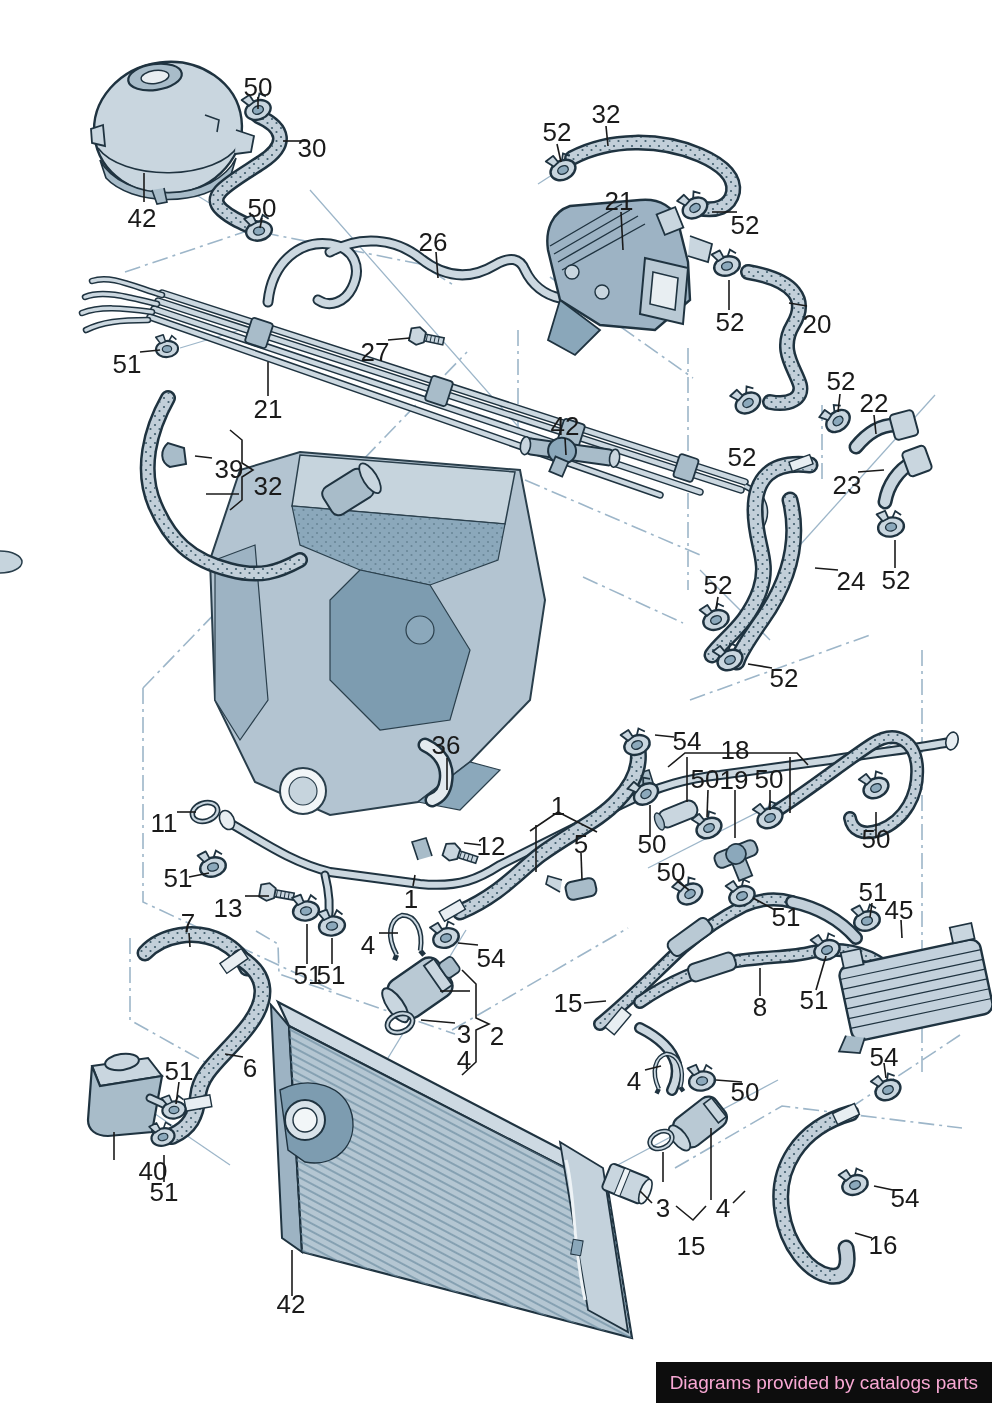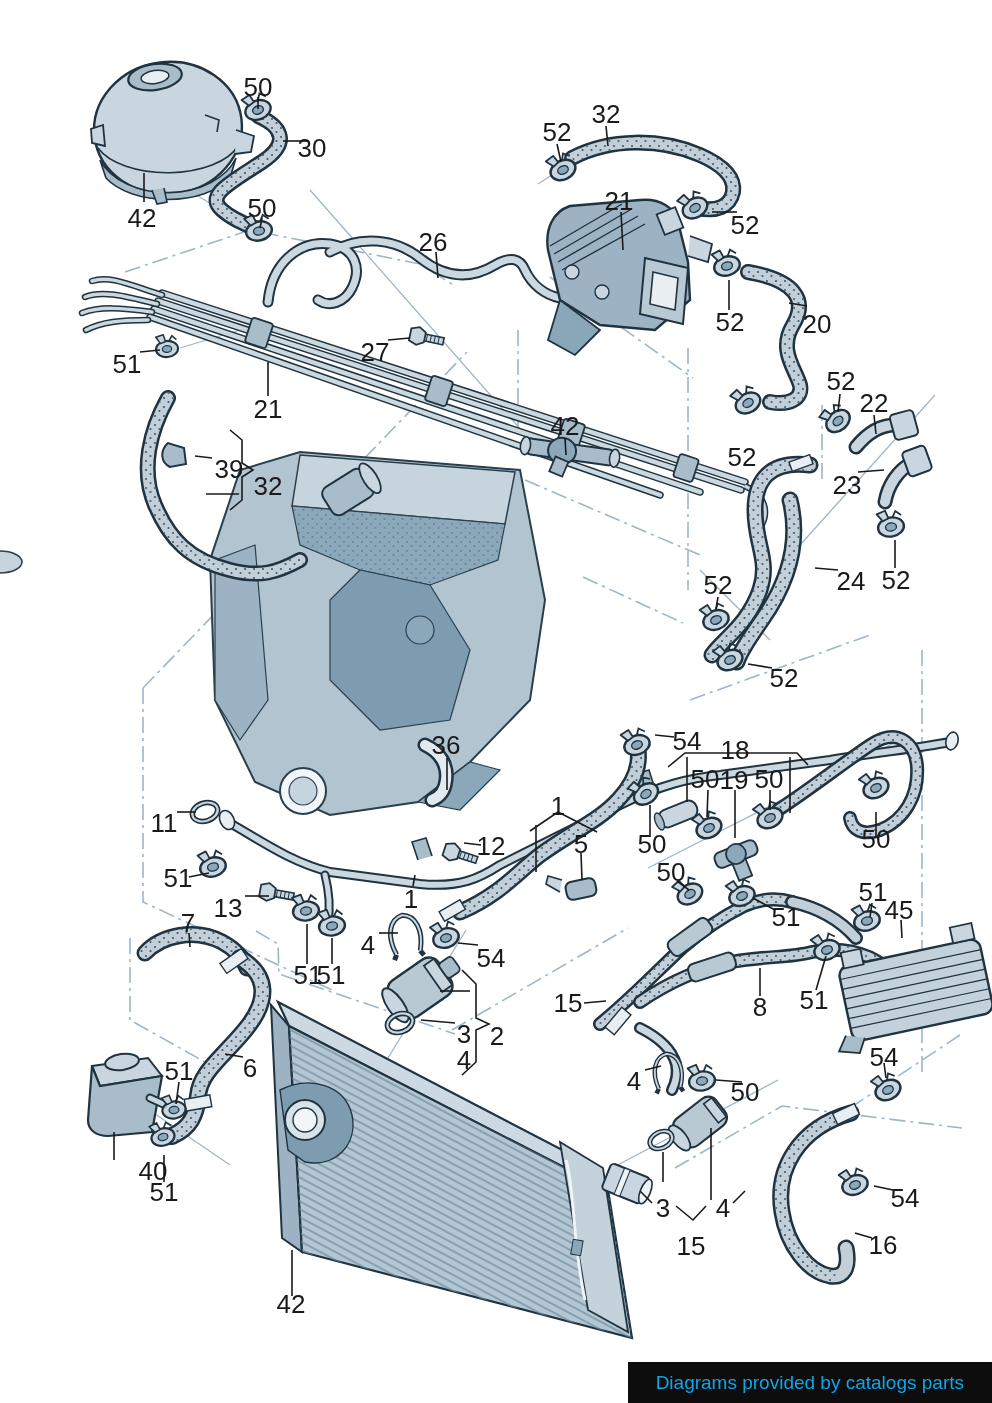--- a/index.html
+++ b/index.html
@@ -2,22 +2,22 @@
 <html><head>
 <meta charset="utf-8">
 <style>
   html,body{margin:0;padding:0;background:#ffffff;}
   .stage{position:relative;width:992px;height:1403px;background:#ffffff;overflow:hidden;
          font-family:Liberation Sans, sans-serif;}
   .stage svg{position:absolute;left:0;top:0;}
   #callout-layer{position:absolute;left:0;top:0;width:100%;height:100%;pointer-events:none;}
   .callout{position:absolute;transform:translate(-50%,-55%);font-size:26px;line-height:1;
            color:#1a1a1a;letter-spacing:0;white-space:nowrap;pointer-events:auto;}
-  .footer{position:absolute;right:0;bottom:0;height:41px;background:#0d0d0d;color:#0ea5e9;
-          display:flex;align-items:center;padding:0 28px;font-size:19px;}
+  .footer{position:absolute;right:0;bottom:0;height:41px;background:#0d0d0d;color:#f9a8d4;
+          display:flex;align-items:center;padding:0 14px;font-size:19px;}
 </style>
 </head>
 <body>
 
 <div class="stage">
 
 <svg width="992" height="1403" viewBox="0 0 992 1403">
 <defs>
   <pattern id="stip" width="9" height="9" patternUnits="userSpaceOnUse">
     <circle cx="2" cy="2" r="1.1" fill="#3f5c6b"></circle>

